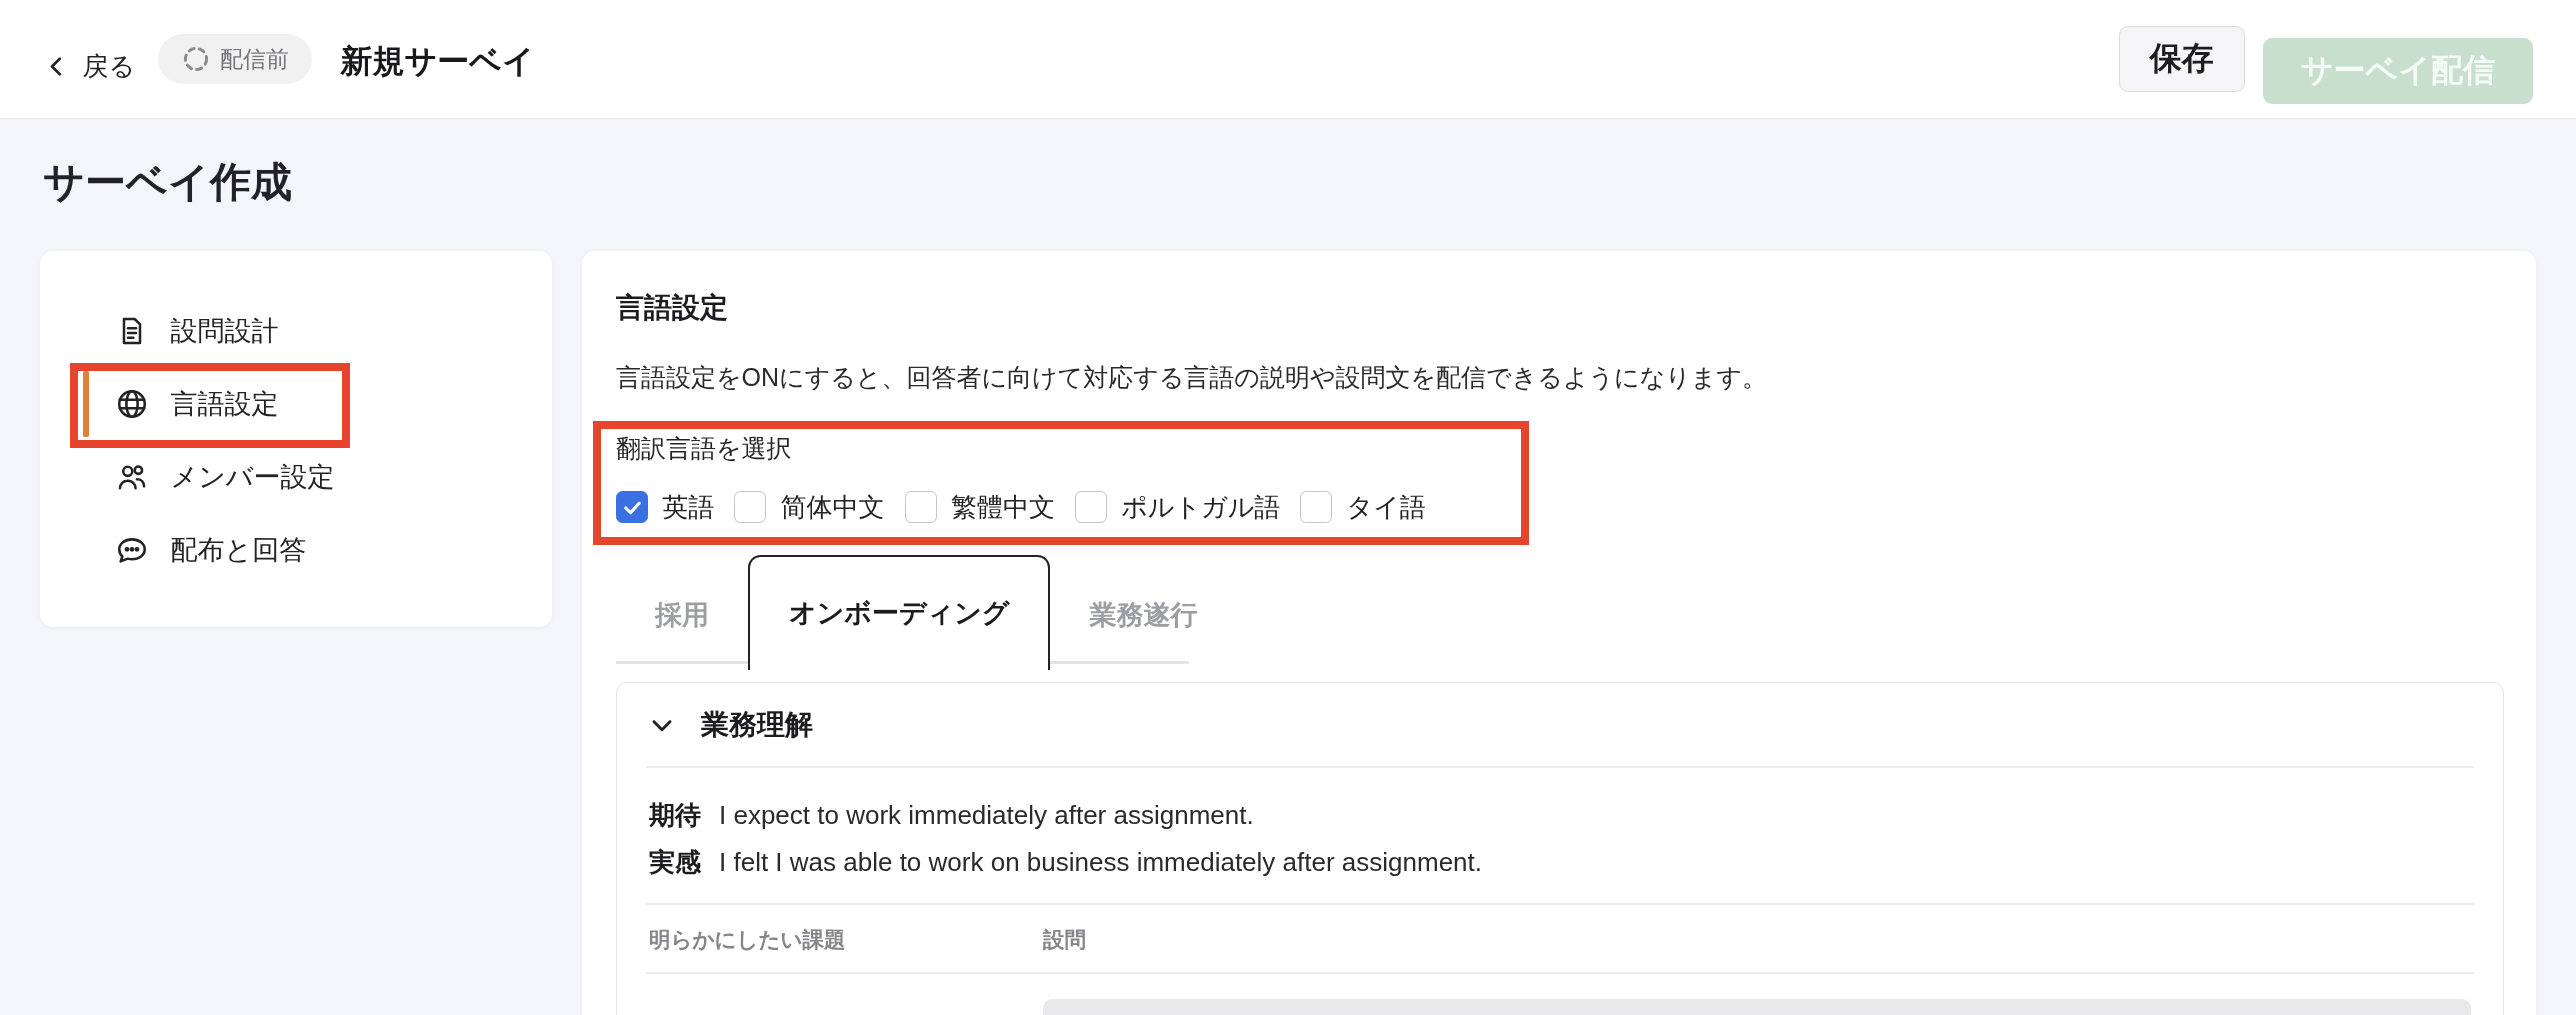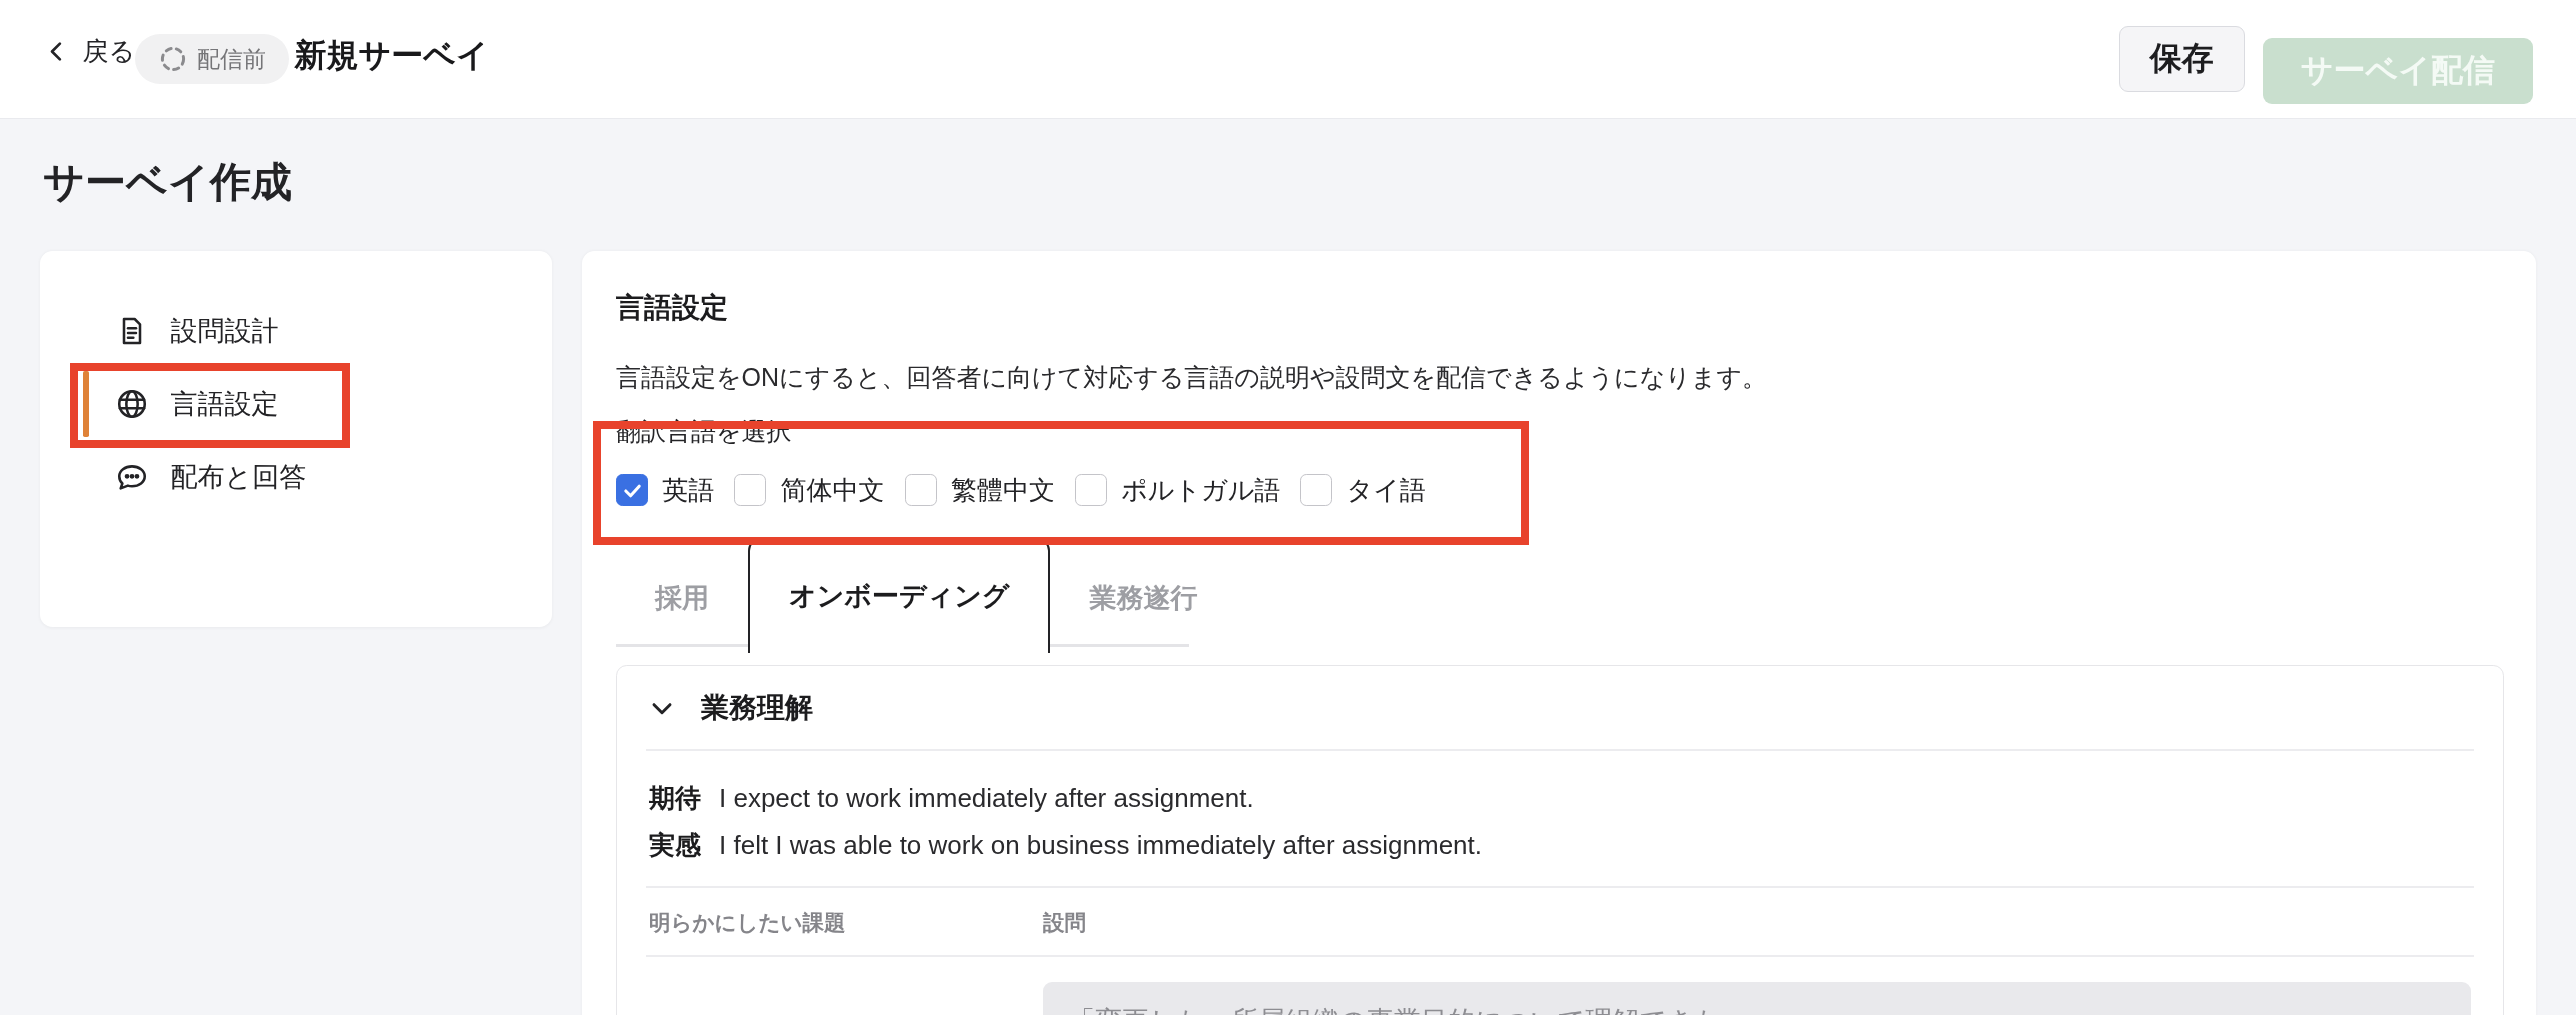--- a/index.html
+++ b/index.html
@@ -13,21 +13,21 @@
     color: #1e1e20;
   }
 
   
   .topbar {
     height: 119px; background:#ffffff;
     border-bottom: 1.8px solid #e9eaee;
     display:flex; align-items:center; justify-content:space-between;
     padding: 0 43px;
   }
-  .topbar-left { display:flex; align-items:flex-start; }
+  .topbar-left { display:flex; align-items:flex-end; gap: 23px; }
   .back-link { display:flex; align-items:center; gap: 12.5px; cursor:pointer; }
   .back-link span { font-size: 26px; color:#242427; }
   .status-badge {
     display:flex; align-items:center; gap:9px;
     height: 50px; padding: 0 23px;
     background:#f1f1f2; border-radius: 25px;
     color:#757578; font-size: 23px;
   }
   .doc-title { font-size: 32px; font-weight: bold; color:#19191b; margin-left: 5.4px; }
   .topbar-right { display:flex; align-items:center; gap: 18px; }
@@ -70,21 +70,21 @@
   .panel {
     flex: 1;
     min-height: 931px;
     background:#ffffff; border-radius: 12.5px;
     box-shadow: 0 0.9px 3.6px rgba(30,30,40,.05);
     padding: 38px 32px 0 34px;
   }
   .panel h2 { font-size: 28px; font-weight: bold; color:#1c1c1e; }
   .panel-desc { font-size: 25px; color:#2a2a2d; margin-top: 34px; line-height: 1.3; }
 
-  .select-label { font-size: 25px; color:#242427; margin-top: 21px; }
+  .select-label { font-size: 25px; color:#242427; margin-top: 38px; }
   .checkbox-row { display:flex; align-items:center; gap: 20px; margin-top: 25px; }
   .checkbox-item { display:flex; align-items:center; gap: 14.3px; cursor:pointer; }
   .checkbox-item span { font-size: 26px; color:#232326; }
   .cbox {
     width: 32px; height: 32px; border-radius: 6.3px;
     border: 1.8px solid #c4c4c9; background:#ffffff;
     display:flex; align-items:center; justify-content:center;
   }
   .cbox.checked { background:#3a70e2; border-color:#3a70e2; }
 
@@ -193,20 +193,31 @@
               <ellipse cx="12" cy="12" rx="4" ry="9"></ellipse>
               <line x1="3.5" y1="9" x2="20.5" y2="9"></line>
               <line x1="3.5" y1="15" x2="20.5" y2="15"></line>
             </svg>
         </span>
         <span>言語設定</span>
       </div>
       <div class="nav-item">
         <span class="nav-icon">
           <svg width="34" height="34" viewBox="0 0 24 24" fill="none" stroke="#232326" stroke-width="1.8" stroke-linecap="round" stroke-linejoin="round">
+              <circle cx="9" cy="8" r="3.2"></circle>
+              <path d="M3.5 20c0-3.2 2.4-5.4 5.5-5.4s5.5 2.2 5.5 5.4"></path>
+              <circle cx="16.5" cy="7.2" r="2.6"></circle>
+              <path d="M15.5 13.6c2.9 0 5 2.1 5 5"></path>
+            </svg>
+        </span>
+        <span>メンバー設定</span>
+      </div>
+      <div class="nav-item">
+        <span class="nav-icon">
+          <svg width="34" height="34" viewBox="0 0 24 24" fill="none" stroke="#232326" stroke-width="1.8" stroke-linecap="round" stroke-linejoin="round">
               <path d="M21 11.5c0 4.1-4 7-9 7-1 0-2-.1-2.9-.4L4 20l1.2-3.4C3.8 15.3 3 13.5 3 11.5 3 7.4 7 4.5 12 4.5s9 2.9 9 7z"></path>
               <circle cx="8.5" cy="11.5" r="0.8" fill="#232326"></circle>
               <circle cx="12" cy="11.5" r="0.8" fill="#232326"></circle>
               <circle cx="15.5" cy="11.5" r="0.8" fill="#232326"></circle>
             </svg>
         </span>
         <span>配布と回答</span>
       </div>
     </aside>
 

